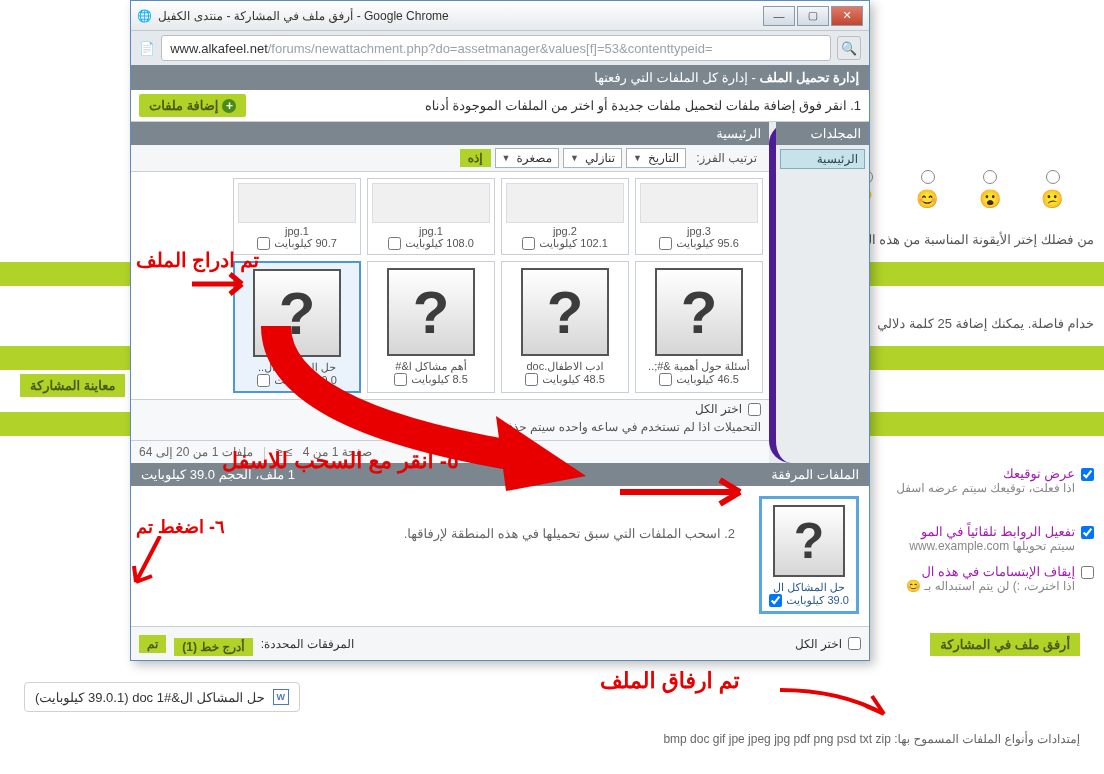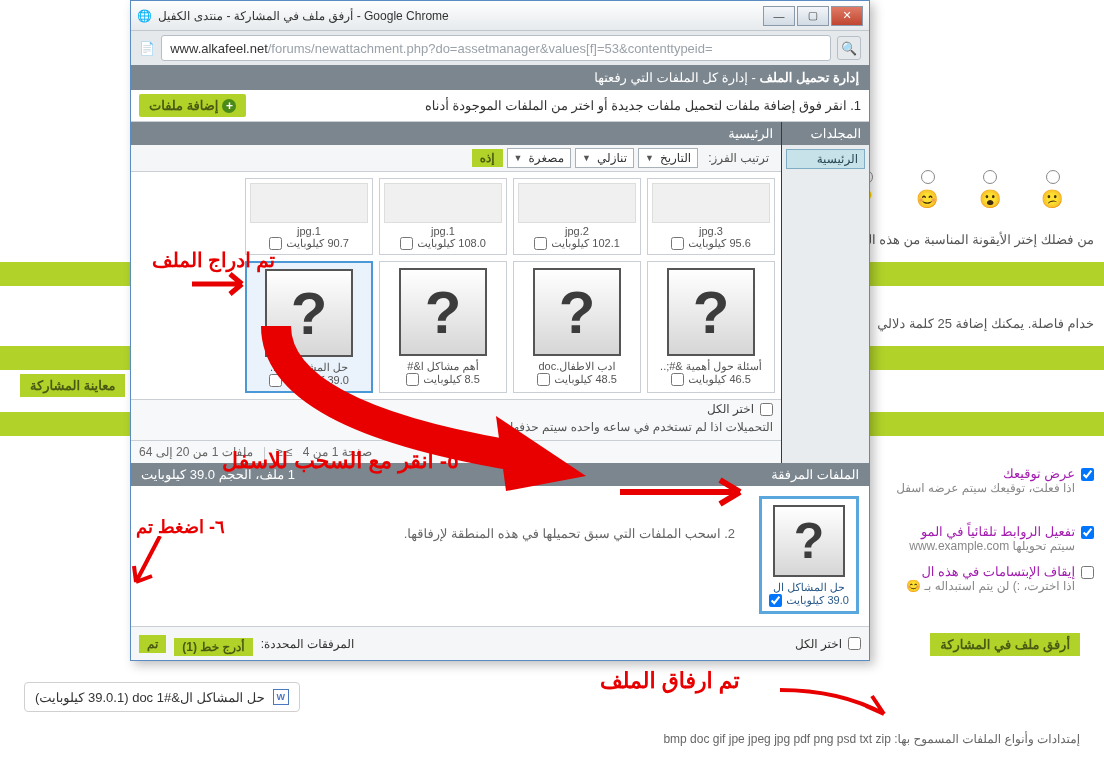--- a/index.html
+++ b/index.html
@@ -41,21 +41,21 @@
 .mag-icon { width: 24px; height: 24px; border: 1px solid #b6bec7; border-radius: 3px; display:flex; align-items:center; justify-content:center; color:#555; }
 
 
 .dlg-header { background: #7b868f; color: #fff; padding: 5px 10px; font-size: 13px; direction: rtl; text-align: right; }
 .step-bar { direction: rtl; display: flex; align-items: center; justify-content: space-between; background: #fff; border-bottom: 1px solid #c9cfd4; padding: 4px 8px; }
 .add-files-btn { background: #b1d229; color: #4a5a12; font-weight: bold; padding: 4px 10px; border-radius: 2px; display: flex; align-items: center; gap: 4px; }
 .plus-ic { width: 14px; height: 14px; border-radius: 50%; background: #4a8a17; color: #fff; display: inline-flex; align-items: center; justify-content: center; font-size: 12px; }
 
 
 .mid { display: flex; direction: rtl; }
-.sidebar { width: 88px; border-left: 1px solid #4c1d95; }
+.sidebar { width: 100px; border-left: 7px solid #4c1d95; border-radius: 22px; }
 .sidebar-hd { background: #7b868f; color: #fff; padding: 4px 8px; font-size: 13px; }
 .sidebar-item { background: #c7e2e8; border: 1px solid #7faec4; padding: 2px 6px; margin: 4px; font-size: 12px; color: #2a4a55; }
 .main-col { flex: 1; }
 .sort-row { display: flex; gap: 4px; align-items: center; background: #f5f6f7; border-bottom: 1px solid #c9cfd4; padding: 3px 6px; direction: rtl; }
 .sort-label { font-size: 12px; color: #555; padding: 0 6px; }
 .sel { border: 1px solid #a9b1b9; background: #fff; padding: 2px 6px; font-size: 12px; display: flex; align-items: center; gap: 6px; }
 .sel .arr { font-size: 9px; color: #555; }
 .go-btn { background: #b1d229; color: #4a5a12; padding: 2px 8px; font-weight: bold; font-size: 12px; }
 
 
@@ -313,21 +313,21 @@
       <span>اختر الكل</span>
     </span>
     <span style="display:flex;gap:8px;align-items:center">
       <span>المرفقات المحددة:</span>
       <span class="ins-btn">أدرج خط (1)</span>
       <span class="done-btn">تم</span>
     </span>
   </div>
 </div>
 
-<div class="ann-red" style="top:248px;left:152px;line-height:1.2">تم ادراج الملف</div>
+<div class="ann-red" style="top:248px;left:136px;line-height:1.2">تم ادراج الملف</div>
 <svg style="position:absolute;top:268px;left:192px" width="70" height="30">
     <path d="M0 16 L50 16 M50 16 L38 6 M50 16 L38 26" stroke="#e80000" stroke-width="5" fill="none"></path>
   </svg>
 
 <div class="ann-red" style="top:448px;left:222px;font-size:22px">٥- انقر مع السحب للاسفل</div>
 
 <div class="ann-red" style="top:516px;left:136px;font-size:18px">٦- اضغط تم</div>
 <svg style="position:absolute;top:536px;left:130px" width="40" height="60">
     <path d="M30 0 L6 46 M6 46 L4 30 M6 46 L22 40" stroke="#e80000" stroke-width="4" fill="none"></path>
   </svg>

